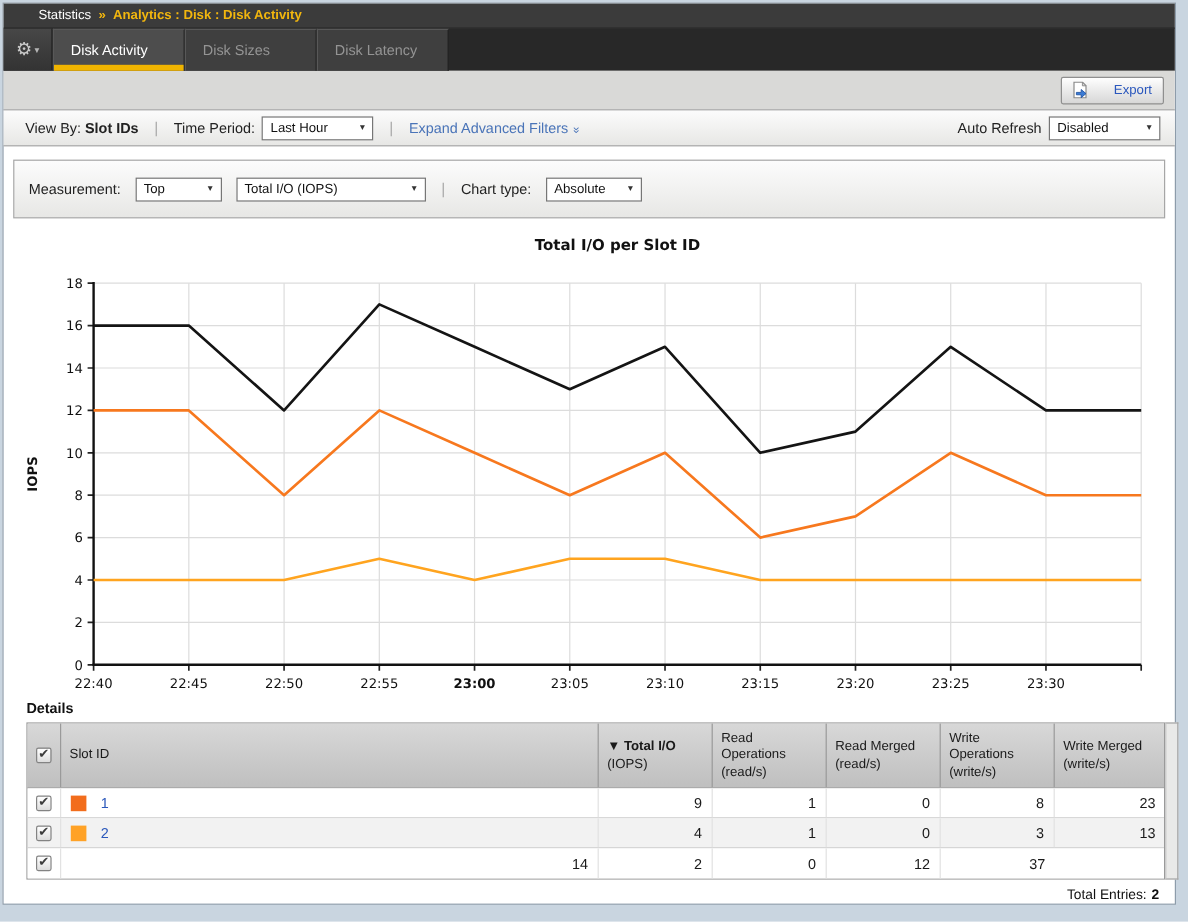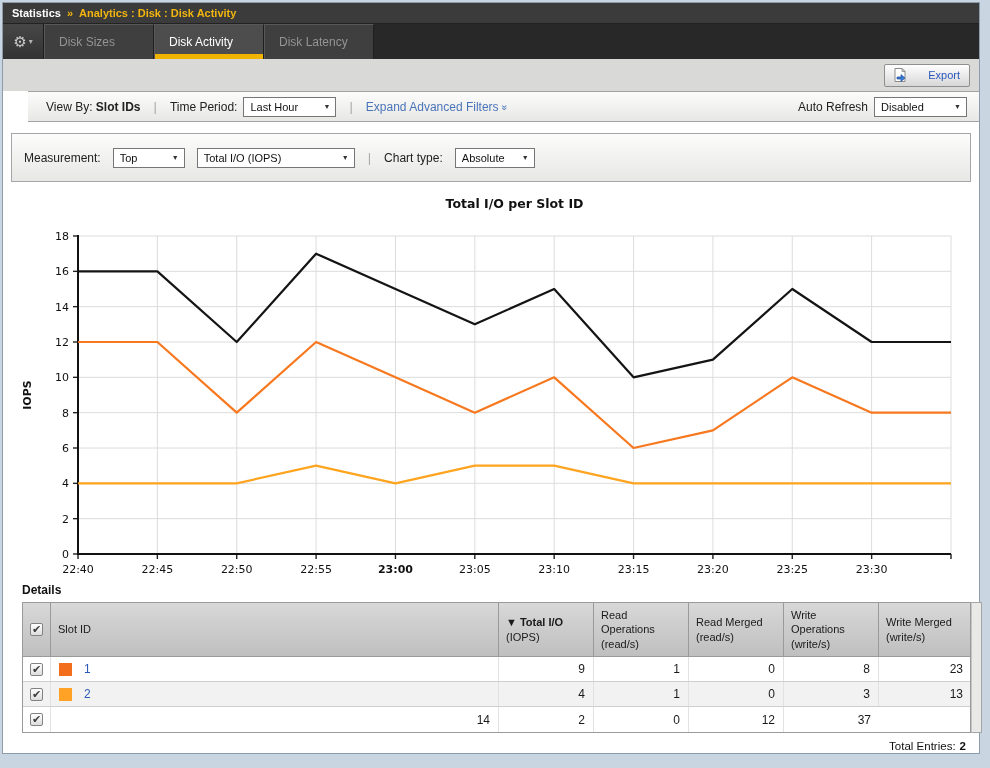--- a/index.html
+++ b/index.html
@@ -12,21 +12,21 @@
   }
   .panel {
     position:absolute; left:2px; top:2px; width:978px; height:752px;
     background:#ffffff; border:1px solid #8d9caa;
   }
   
   .breadcrumb-bar {
     height:21px; background:#3b3b3b; display:flex; align-items:center;
     padding-left:9px; gap:6px; border-bottom:1px solid #222;
   }
-  .bc-root { color:#ffffff; font-weight:bold; font-size:11px; }
+  .bc-root { color:#ffffff; font-weight:normal; font-size:11px;margin-left:20px; }
   .bc-sep  { color:#f2b60e; font-weight:bold; font-size:11px; }
   .bc-path { color:#f2b60e; font-weight:bold; font-size:11px; }
   
   .tab-bar { height:35px; background:#282828; display:flex; align-items:stretch; }
   .gear-btn {
     width:41px; display:flex; align-items:center; justify-content:center; gap:2px;
     background:linear-gradient(#474747,#333333); border-right:1px solid #1d1d1d;
     cursor:pointer;
   }
   .gear-glyph { color:#c9c9c9; font-size:15px; line-height:15px; }
@@ -48,21 +48,21 @@
   }
   .export-btn {
     display:flex; align-items:center; gap:21px; height:23px; padding:0 9px;
     background:linear-gradient(#fefefe,#d7d7d7); border:1px solid #8f8f8f; border-radius:2px;
     color:#2a57bd; font-size:11px; cursor:pointer;
   }
   
   .filter-bar {
     height:31px; background:linear-gradient(#fcfcfc,#e7e7e5);
     border-top:1px solid #a3a3a3; border-bottom:1px solid #a3a3a3;
-    display:flex; align-items:center; padding:0 12px 0 18px; font-size:12px; color:#222;margin-left:25px;
+    display:flex; align-items:center; padding:0 12px 0 18px; font-size:12px; color:#222;
   }
   .vsep { color:#aaaaaa; margin:0 13px; font-size:13px; }
   .lbl  { color:#222; }
   .bold { font-weight:bold; }
   .select {
     display:inline-flex; align-items:center; justify-content:space-between;
     background:#ffffff; border:1px solid #767676; height:20px; padding:0 5px 0 6px;
     margin-left:6px; font-size:11px; color:#111; cursor:pointer; gap:4px;
   }
   .select .arr { font-size:7px; color:#333; }
@@ -128,22 +128,22 @@
     <span class="bc-root">Statistics</span>
     <span class="bc-sep">»</span>
     <span class="bc-path">Analytics : Disk : Disk Activity</span>
   </div>
 
   <div class="tab-bar">
     <div class="gear-btn">
       <span class="gear-glyph">⚙</span>
       <span class="gear-arrow">▾</span>
     </div>
+    <div class="tab active">Disk Activity</div>
     <div class="tab">Disk Sizes</div>
-    <div class="tab active">Disk Activity</div>
     <div class="tab">Disk Latency</div>
   </div>
 
   <div class="export-row">
     <div class="export-btn">
       <svg width="13" height="14" viewBox="0 0 13 14">
         <path d="M1 0.5 h7 l3 3 v10 h-10 z" fill="#ffffff" stroke="#8a8a8a" stroke-width="1"></path>
         <path d="M8 0.5 v3 h3 z" fill="#d6d6d6" stroke="#8a8a8a" stroke-width="0.8"></path>
         <path d="M3 9 h4 v-2.4 l4 3.4 -4 3.4 v-2.4 h-4 z" fill="#3a7bd5" stroke="#1d4f9e" stroke-width="0.7"></path>
       </svg>

